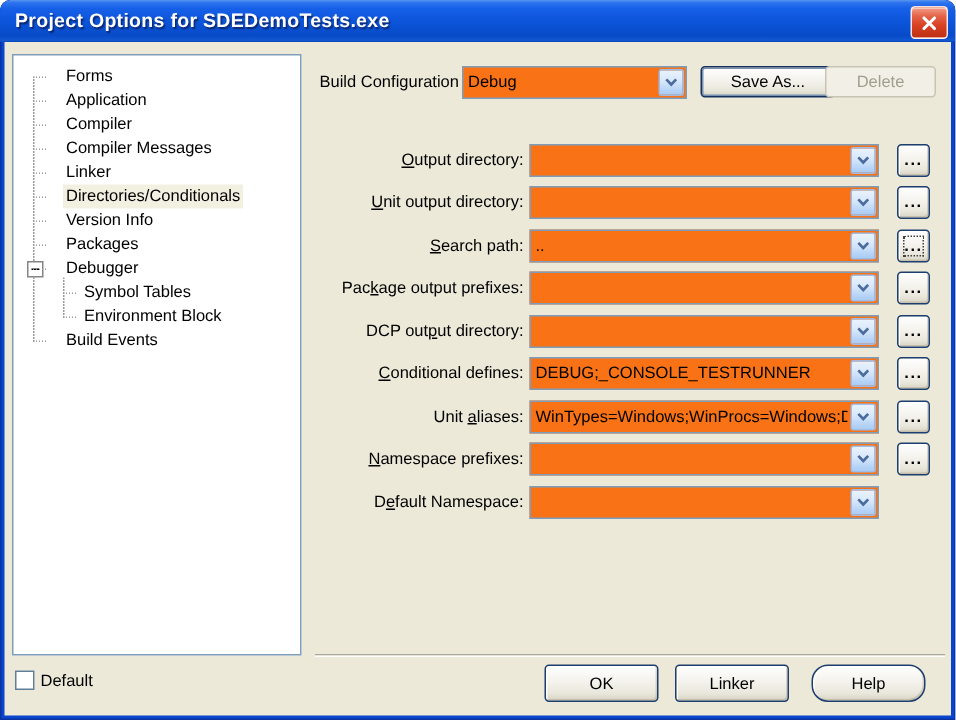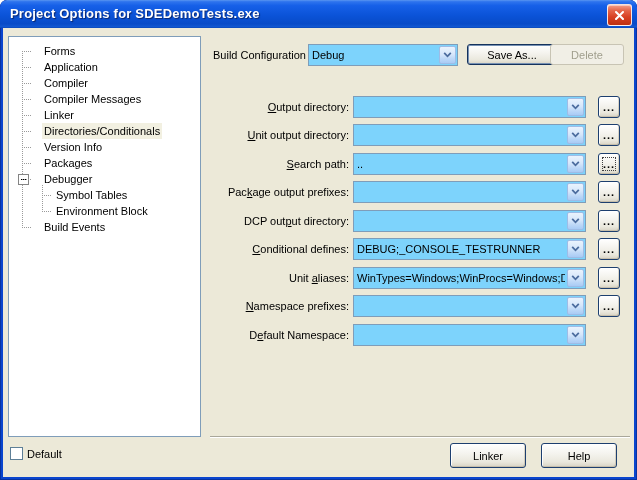--- a/index.html
+++ b/index.html
@@ -29,21 +29,21 @@
   .tree-row.lvl0::before{left:13px;width:10px;}
   .tree-row.lvl1::before{left:33px;width:10px;}
   .tree-label{display:inline-block;padding:0 2px;}
   .tree-label.sel{background:#F2F0E1;}
   .vline{position:absolute;width:1px;background:repeating-linear-gradient(to bottom,#9a9a9a 0 1px,transparent 1px 2px);}
   .vline.main{left:13px;top:14px;height:177px;}
   .vline.child{left:33px;top:148px;height:27px;}
   .expander{position:absolute;left:9px;top:137px;width:9px;height:9px;background:#fff;border:1px solid #848484;box-sizing:content-box;cursor:pointer;}
   .expander::after{content:"";position:absolute;left:2px;top:4px;width:5px;height:1px;background:#000;}
   
-  .combo{position:absolute;height:22px;background:#7dd3fc;border:1px solid #7F9DB9;box-sizing:border-box;}
+  .combo{position:absolute;height:22px;background:#f97316;border:1px solid #7F9DB9;box-sizing:border-box;}
   .combo-text{position:absolute;left:3px;top:1px;right:20px;height:18px;line-height:18px;
     overflow:hidden;white-space:nowrap;cursor:text;}
   .combo-btn{position:absolute;top:1px;right:1px;width:17px;height:18px;border-radius:2px;
     border:1px solid #9EBCE6;box-sizing:border-box;
     background:linear-gradient(180deg,#EAF3FD 0%,#D7E7FB 45%,#BCD7F7 75%,#A9CBF5 100%);
     display:flex;align-items:center;justify-content:center;cursor:pointer;}
   
   .xpbtn{position:absolute;border:1px solid #1D3F6F;border-radius:3px;font-family:"Liberation Sans",sans-serif;
     font-size:11px;color:#000;cursor:pointer;
     background:linear-gradient(180deg,#FFFFFF 0%,#F5F4EF 40%,#EAE8DD 78%,#D8D3C4 100%);
@@ -65,21 +65,21 @@
   .saveas-btn{left:464px;top:16px;width:90px;height:21px;}
   .delete-btn{left:547px;top:16px;width:74px;height:21px;}
   
   .separator{position:absolute;left:207px;top:408px;width:420px;height:0;
     border-top:1px solid #A9A79A;border-bottom:1px solid #FFFFFF;}
   .checkbox{position:absolute;left:7px;top:419px;width:13px;height:13px;background:#fff;
     border:1px solid #5E7F97;box-sizing:border-box;cursor:pointer;}
   .checkbox-label{position:absolute;left:24px;top:418px;height:16px;line-height:16px;}
   .ok-btn{left:360px;top:415px;width:76px;height:25px;}
   .cancel-btn{left:447px;top:415px;width:76px;height:25px;}
-  .help-btn{left:538px;top:415px;width:76px;height:25px;}
+  .help-btn{left:538px;top:415px;width:76px;height:25px;border-radius:11px;}
 </style>
 </head>
 <body>
 
 <div class="window">
 
   <div class="titlebar">
     <div class="title-text">Project Options for SDEDemoTests.exe</div>
     <div class="close-btn">
       <svg width="11" height="11" viewBox="0 0 11 11">
@@ -233,17 +233,18 @@
             <svg width="9" height="6" viewBox="0 0 9 6">
               <path d="M1.2 0.9 L4.5 4.3 L7.8 0.9" fill="none" stroke="#4B6C9E" stroke-width="1.8"></path>
             </svg>
           </div>
       </div>
     </div>
 
     <div class="separator"></div>
     <div class="checkbox"></div>
     <div class="checkbox-label">Default</div>
+    <button class="xpbtn ok-btn">OK</button>
     <button class="xpbtn cancel-btn">Linker</button>
     <button class="xpbtn help-btn">Help</button>
 
   </div>
 </div>
 
 </body></html>

